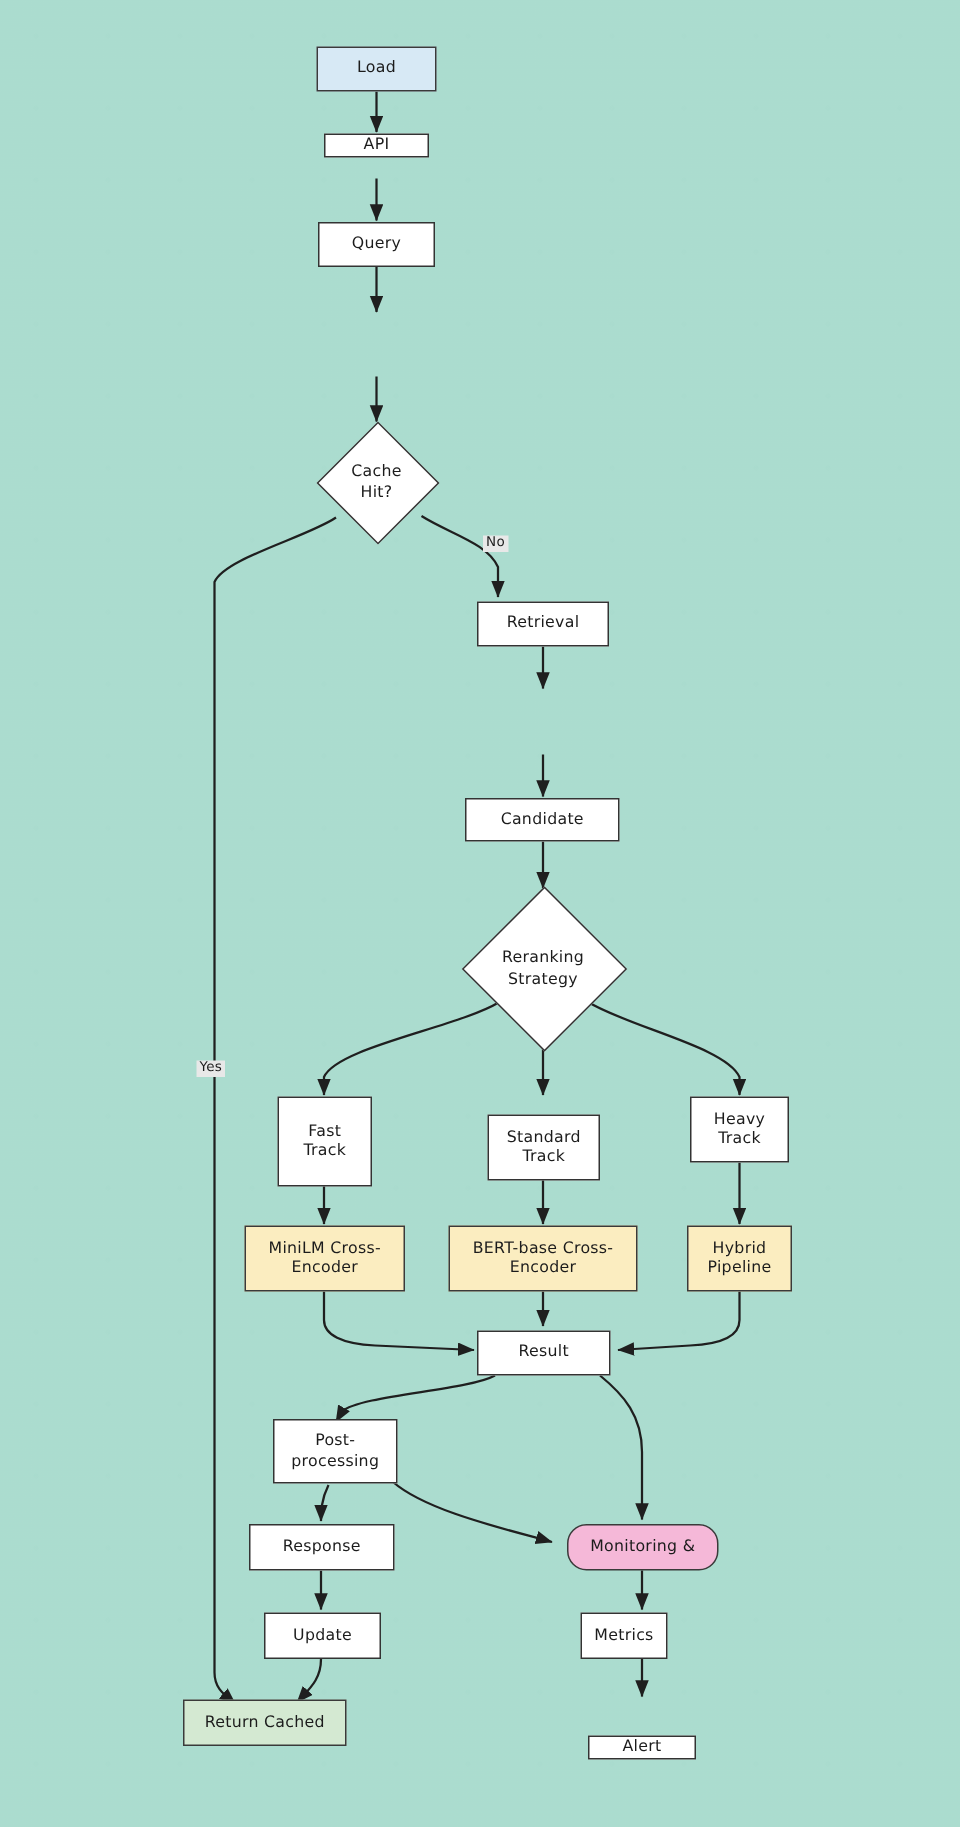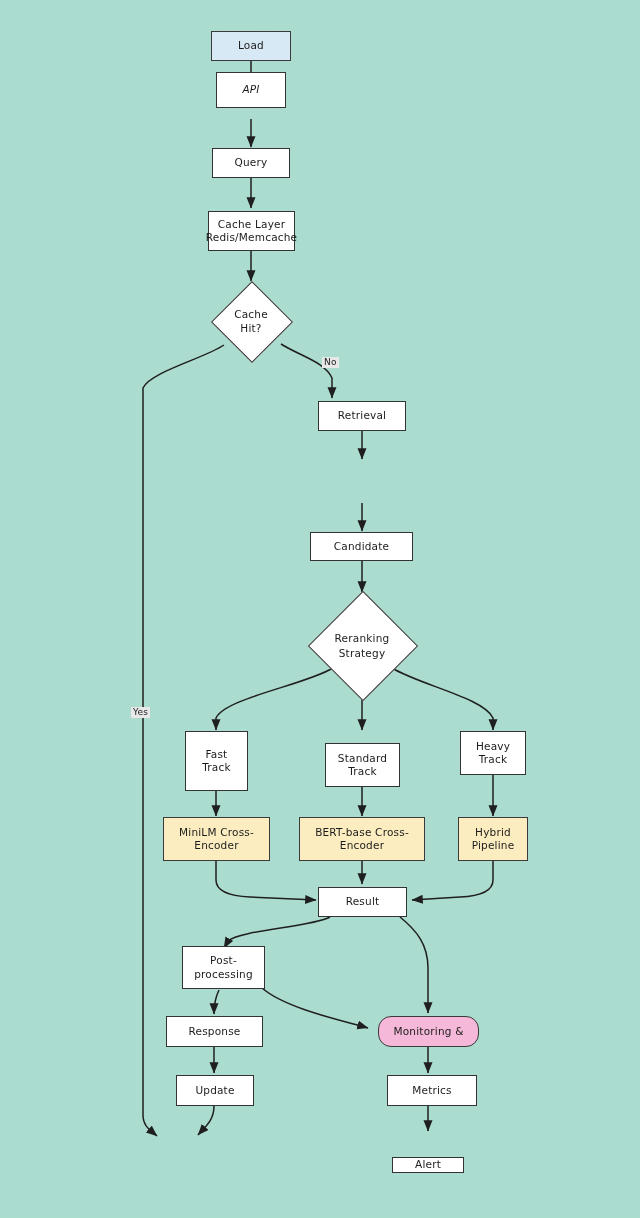--- a/index.html
+++ b/index.html
@@ -167,26 +167,24 @@
       <path d="M214,1106 C214,1120 206,1126 198,1135"></path>
 
       <path d="M428,1047 L428,1073"></path>
 
       <path d="M428,1106 L428,1131"></path>
     </g>
   </svg>
 
   <div class="node blue" style="left:211px; top:31px; width:80px; height:30px;">Load</div>
 
-  <div class="node" style="left:216px; top:72px; width:70px; height:36px;font-style:italic;">API</div>
+  <div class="node" style="left:216px; top:89px; width:70px; height:16px;">API</div>
 
   <div class="node" style="left:212px; top:148px; width:78px; height:30px;">Query</div>
 
-  <div class="node" style="left:208px; top:211px; width:87px; height:40px;">Cache Layer
-Redis/Memcache</div>
 
   <div class="diamond" style="left:211px; top:282px; width:80px; height:78px;">
     <div class="dshape" style="left:12px; top:11px; width:56px; height:56px;"></div>
     <div class="dlabel">Cache
 Hit?</div>
   </div>
 
   <div class="node" style="left:318px; top:401px; width:88px; height:30px;">Retrieval</div>
 
 
@@ -220,21 +218,22 @@
 
   <div class="node" style="left:182px; top:946px; width:83px; height:43px;">Post-
 processing</div>
 
   <div class="node" style="left:166px; top:1016px; width:97px; height:31px;">Response</div>
 
   <div class="node" style="left:176px; top:1075px; width:78px; height:31px;">Update</div>
 
   <div class="node pink" style="left:378px; top:1016px; width:101px; height:31px;">Monitoring &amp;</div>
 
-  <div class="node" style="left:387px; top:1075px; width:90px; height:31px;">Metrics</div>
+  <div class="node" style="left:387px; top:1075px; width:58px; height:31px;">Metrics</div>
 
   <div class="node" style="left:392px; top:1133px; width:72px; height:16px;margin-top:24px;">Alert</div>
 
+  <div class="node green" style="left:122px; top:1133px; width:109px; height:31px;">Return Cached</div>
 
   <div class="edge-label" style="left:322px; top:357px;">No</div>
 
   <div class="edge-label" style="left:131px; top:707px;">Yes</div>
 </div>
 
 </body></html>

